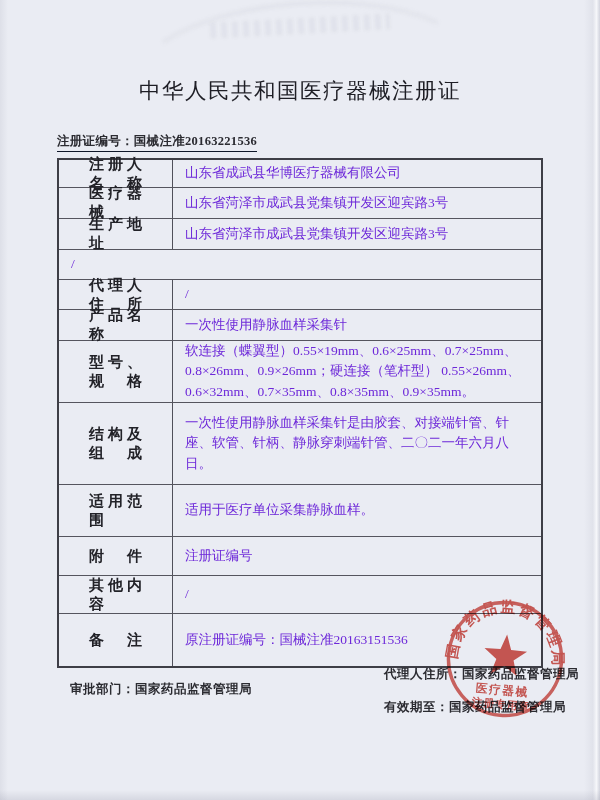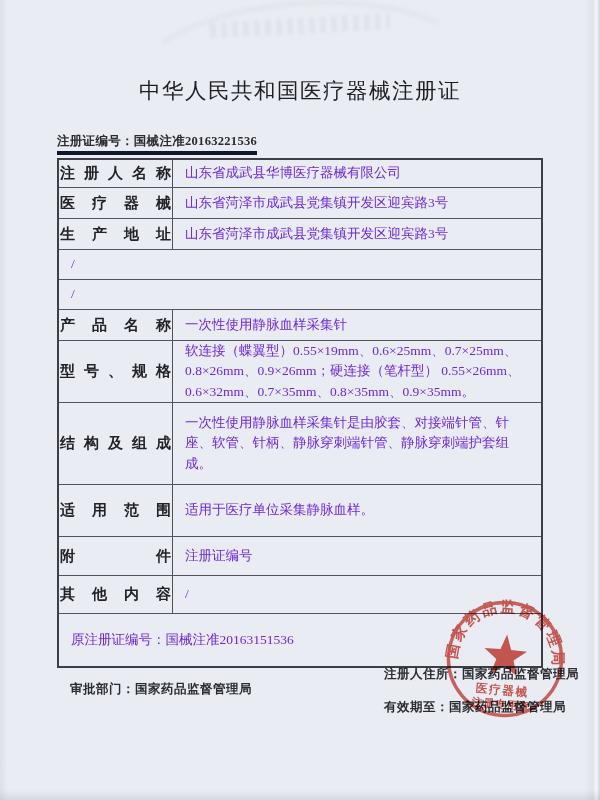--- a/index.html
+++ b/index.html
@@ -21,29 +21,29 @@
     border:3px solid rgba(105,105,130,.10);border-radius:50%;
     border-left-color:transparent;border-right-color:transparent;border-bottom-color:transparent;
     filter:blur(2px);transform:rotate(-4deg);pointer-events:none;}
   .ghost2{position:absolute;left:210px;top:18px;width:180px;height:16px;
     background:repeating-linear-gradient(90deg,rgba(100,100,125,.07) 0 6px,rgba(100,100,125,0) 6px 11px);
     filter:blur(1.5px);transform:rotate(-3deg);pointer-events:none;}
 
   .title{position:absolute;left:0;top:76px;width:100%;text-align:center;
     font-size:21.5px;font-weight:400;letter-spacing:1.5px;color:#1e1e25;}
   .certline{position:absolute;left:57px;top:133px;font-size:12.5px;font-weight:700;
-    border-bottom:4px solid #0f172a;padding-bottom:1px;letter-spacing:.3px;}
+    border-bottom:1px solid #0f172a;padding-bottom:1px;letter-spacing:.3px;}
 
   .cert-table{position:absolute;left:57px;top:158px;width:486px;
     border:2px solid #3e3e46;box-sizing:border-box;}
   .row{display:flex;border-bottom:1px solid #55555e;box-sizing:border-box;}
   .row:last-child{border-bottom:none;}
   .cell{box-sizing:border-box;display:flex;align-items:center;}
   .cell.label{width:114px;border-right:1.5px solid #50505a;
-    font-weight:700;font-size:15px;color:#222228;padding:0 1px;}
+    font-weight:700;font-size:15px;color:#222228;padding:0 30px;}
   .cell.label span{display:block;width:100%;text-align:justify;text-align-last:justify;}
   .cell.value{flex:1;font-size:13.5px;line-height:1.5;padding:3px 12px;color:#6d28d9;}
   .r1{height:28px}.r2{height:31px}.r3{height:31px}.r4{height:30px}.r5{height:30px}
   .r6{height:31px}.r7{height:62px}.r8{height:82px}.r9{height:52px}.r10{height:39px}
   .r11{height:38px}.r12{height:52px}
 
   .footer-dept{position:absolute;left:70px;top:681px;font-size:12.5px;font-weight:600;letter-spacing:.5px;}
   .footer-date1{position:absolute;left:384px;top:666px;font-size:12.5px;font-weight:600;letter-spacing:.5px;}
   .footer-date2{position:absolute;left:384px;top:699px;font-size:12.5px;font-weight:600;letter-spacing:.5px;}
 
@@ -78,65 +78,71 @@
     <div class="row r3">
       <div class="cell label">
           <span>生产地址</span>
         </div>
       <div class="cell value">山东省菏泽市成武县党集镇开发区迎宾路3号</div>
     </div>
     <div class="row r4">
       <div class="cell value">/</div>
     </div>
     <div class="row r5">
+      <div class="cell label">
+          <span>代理人住所</span>
+        </div>
       <div class="cell value">/</div>
     </div>
     <div class="row r6">
       <div class="cell label">
           <span>产品名称</span>
         </div>
       <div class="cell value">一次性使用静脉血样采集针</div>
     </div>
     <div class="row r7">
       <div class="cell label">
           <span>型号、规格</span>
         </div>
       <div class="cell value">软连接（蝶翼型）0.55×19mm、0.6×25mm、0.7×25mm、0.8×26mm、0.9×26mm；硬连接（笔杆型） 0.55×26mm、0.6×32mm、0.7×35mm、0.8×35mm、0.9×35mm。</div>
     </div>
     <div class="row r8">
       <div class="cell label">
           <span>结构及组成</span>
         </div>
-      <div class="cell value">一次性使用静脉血样采集针是由胶套、对接端针管、针座、软管、针柄、静脉穿刺端针管、静脉穿刺端护套组成。</div>
+      <div class="cell value">一次性使用静脉血样采集针是由胶套、对接端针管、针座、软管、针柄、静脉穿刺端针管、二〇二一年六月八日。</div>
     </div>
     <div class="row r9">
       <div class="cell label">
           <span>适用范围</span>
         </div>
       <div class="cell value">适用于医疗单位采集静脉血样。</div>
     </div>
     <div class="row r10">
       <div class="cell label">
           <span>附件</span>
         </div>
       <div class="cell value">注册证编号</div>
     </div>
     <div class="row r11">
       <div class="cell label">
           <span>其他内容</span>
         </div>
       <div class="cell value">/</div>
     </div>
     <div class="row r12">
+      <div class="cell label">
+          <span>备注</span>
+        </div>
       <div class="cell value">原注册证编号：国械注准20163151536</div>
     </div>
   </div>
 
   <div class="footer-dept"><span>审批部门：</span><span>国家药品监督管理局</span></div>
-  <div class="footer-date1"><span>注册人住所：</span><span>国家药品监督管理局</span></div>
+  <div class="footer-date1"><span>代理人住所：</span><span>国家药品监督管理局</span></div>
   <div class="footer-date2"><span>有效期至：</span><span>国家药品监督管理局</span></div>
 
   <svg class="stamp" viewBox="0 0 120 120">
     <circle cx="60" cy="60" r="53" fill="none" stroke="#cf453d" stroke-width="3.2" opacity="0.92"></circle>
     <path id="stampArc" d="M 18 76 A 44.8 44.8 0 1 1 102 76" fill="none"></path>
     <text font-size="14" font-weight="700" fill="#cf453d" letter-spacing="2.5" font-family="'Liberation Serif','DejaVu Serif',serif">
       <textPath href="#stampArc" startOffset="50%" text-anchor="middle">国家药品监督管理局</textPath>
     </text>
     <path fill="#cf453d" d="M60,37 L65,51.1 L80,51.5 L68.1,60.6 L72.3,75 L60,66.5 L47.7,75 L51.9,60.6 L40,51.5 L55,51.1 Z"></path>
     <text x="60" y="93" text-anchor="middle" font-size="11" font-weight="700" fill="#cf453d" letter-spacing="1.5" font-family="'Liberation Serif','DejaVu Serif',serif">医疗器械</text>

